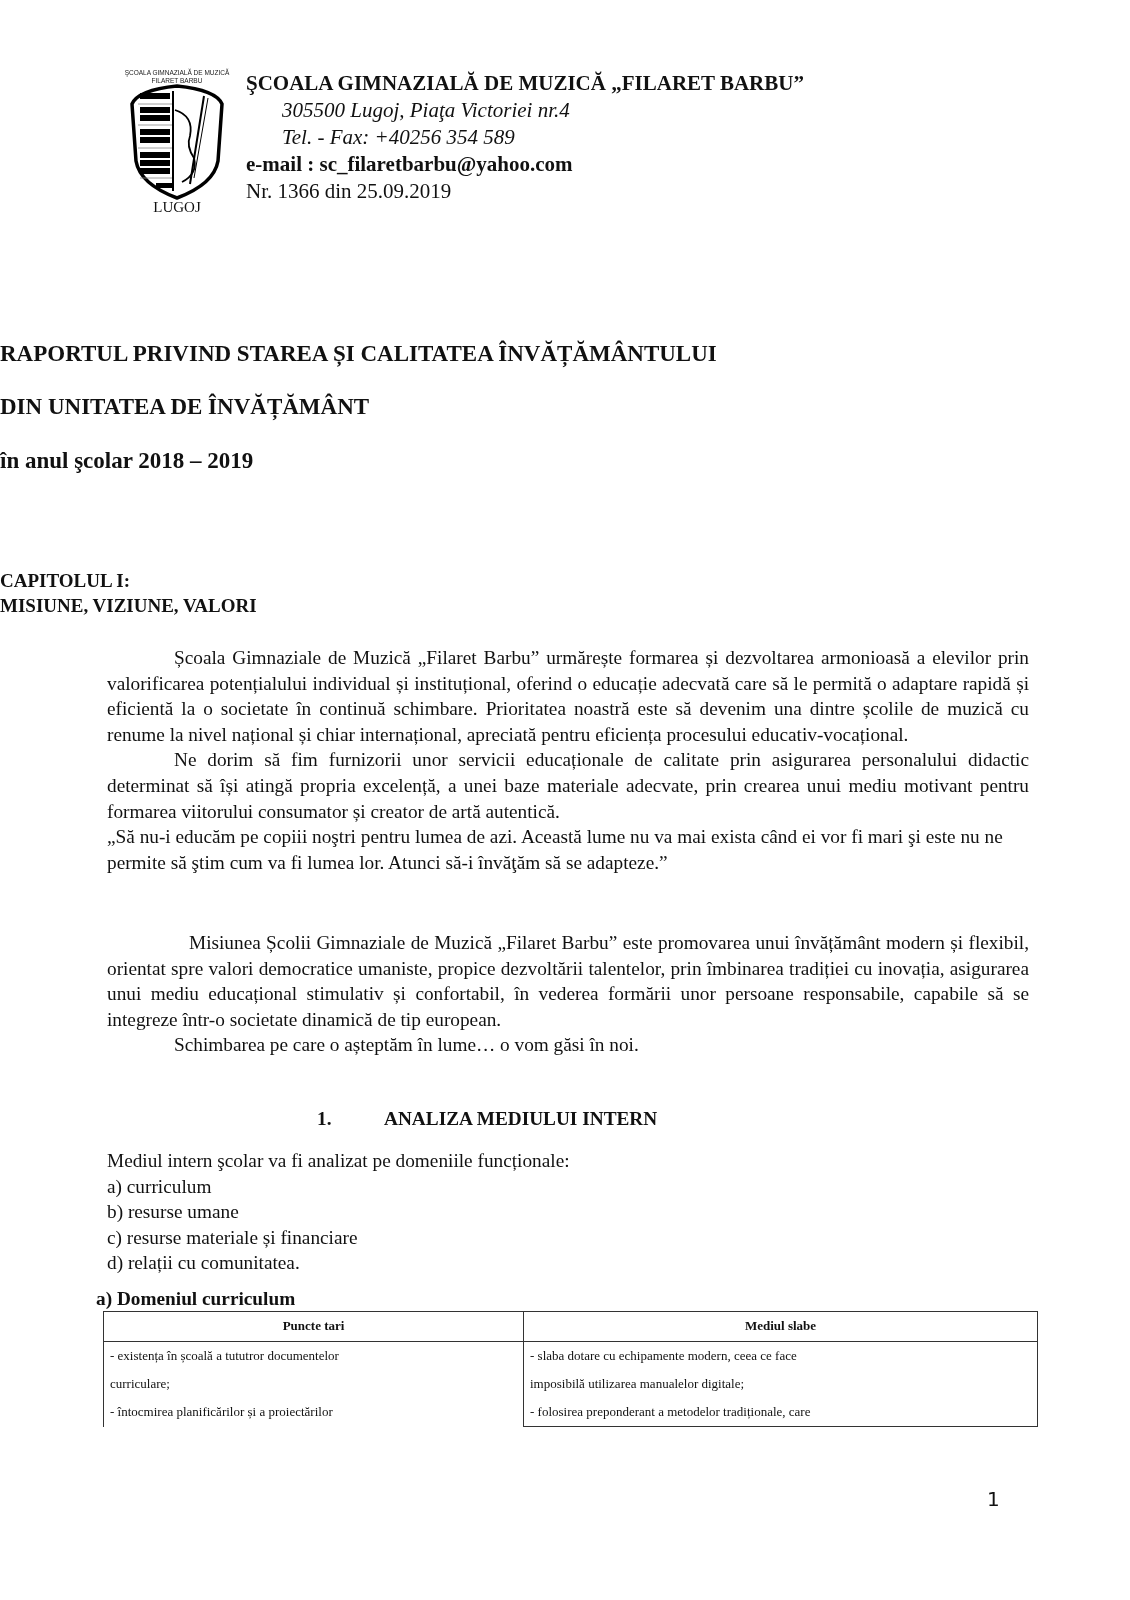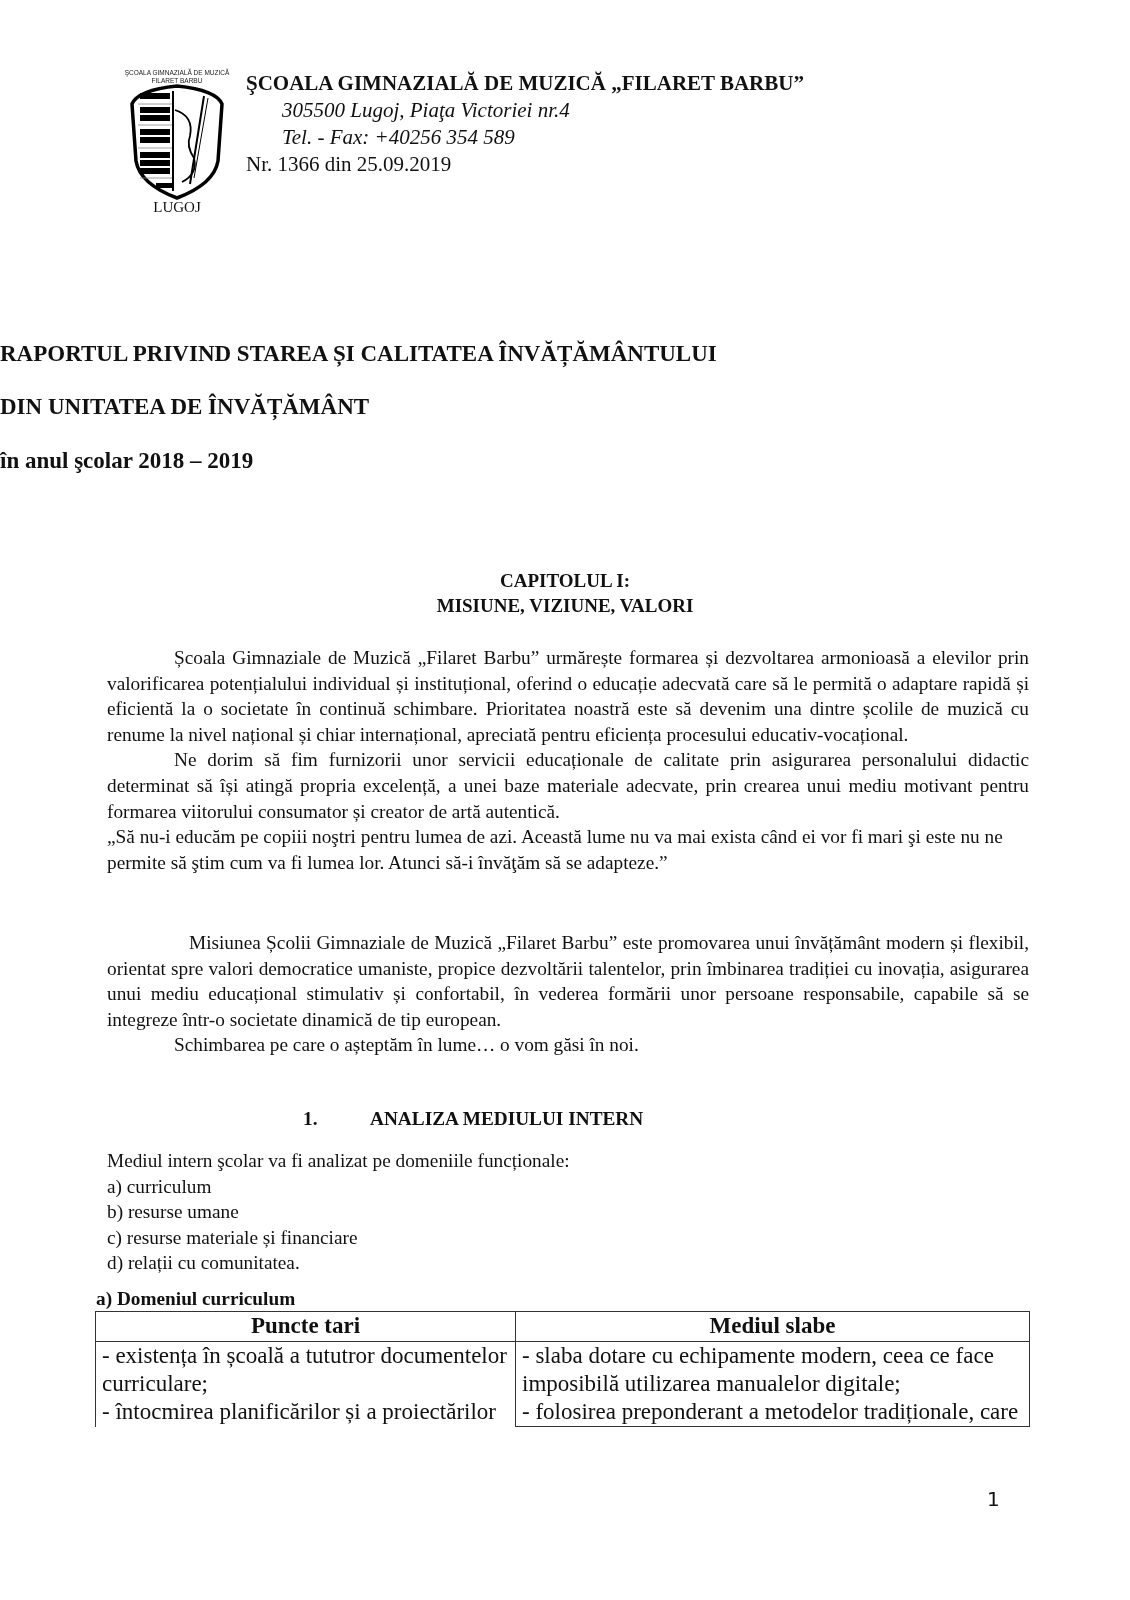--- a/index.html
+++ b/index.html
@@ -14,38 +14,38 @@
   .hdr .l2, .hdr .l3 { font-weight: normal; font-style: italic; margin-left: 36px; }
   .hdr .l4 { font-weight: bold; }
   .hdr .l5 { font-weight: normal; }
 
   
   .title { left: 0; width: 1130px; text-align: left; font-weight: bold; font-size: 23px; }
   .t1 { top: 341px; }
   .t2 { top: 394px; }
   .t3 { top: 448px; }
 
-  .chap { left: 0; width: 1130px; text-align: center; font-weight: bold; font-size: 19px; line-height: 25px; top: 568px; }
+  .chap { left: 0; width: 1130px; font-weight: bold; font-size: 19px; line-height: 25px; top: 568px; }
 
   
   .para { left: 107px; width: 922px; font-size: 19.3px; line-height: 25.6px; text-align: justify; }
   .indent { text-indent: 67px; }
   .p1 { top: 645px; }
   .p3 { top: 930px; }
   .p3 .first { text-indent: 82px; }
 
-  .sec { left: 303px; top: 1108px; font-weight: bold; font-size: 19.3px; }
+  .sec { left: 317px; top: 1108px; font-weight: bold; font-size: 19.3px; }
   .sec .num { display: inline-block; width: 67px; }
 
   .list { left: 107px; top: 1148px; font-size: 19.3px; line-height: 25.5px; }
 
   .dom { left: 96px; top: 1288px; font-weight: bold; font-size: 19.3px; }
 
-  table.grid { position: absolute; left: 95px; top: 1311px; width: 935px; border-collapse: collapse;
-               font-size: 23px; }
+  table.grid { position: absolute; left: 103px; top: 1311px; width: 935px; border-collapse: collapse;
+               font-size: 13px; }
   table.grid td, table.grid th { border: 1.5px solid #333; padding: 0 6px; vertical-align: top; }
   table.grid th { font-weight: bold; text-align: center; height: 29px; line-height: 28px; }
   table.grid td { line-height: 28px; }
   table.grid col.c1 { width: 420px; }
 
   .pnum { left: 987px; top: 1487px; font-family: "DejaVu Sans", sans-serif; font-size: 20px; }
 </style>
 </head>
 <body>
 
@@ -76,20 +76,21 @@
     <line x1="86" y1="30" x2="72" y2="118" stroke="#000" stroke-width="2"></line>
     <line x1="90" y1="32" x2="76" y2="112" stroke="#000" stroke-width="1"></line>
     <text x="59" y="146" font-size="15" text-anchor="middle" font-family="Liberation Serif, serif" fill="#111">LUGOJ</text>
   </svg>
 </div>
 
 <div class="abs hdr">
   <div class="l1">ŞCOALA GIMNAZIALĂ DE MUZICĂ „FILARET BARBU”</div>
   <div class="l2">305500 Lugoj, Piaţa Victoriei nr.4</div>
   <div class="l3">Tel. - Fax: +40256 354 589</div>
+  <div class="l4">e-mail : sc_filaretbarbu@yahoo.com</div>
   <div class="l5">Nr. 1366 din  25.09.2019</div>
 </div>
 
 <div class="abs title t1">RAPORTUL PRIVIND STAREA ȘI CALITATEA ÎNVĂȚĂMÂNTULUI</div>
 <div class="abs title t2">DIN UNITATEA DE ÎNVĂȚĂMÂNT</div>
 <div class="abs title t3">în anul şcolar 2018 – 2019</div>
 
 <div class="abs chap">
   <div>CAPITOLUL I:</div>
   <div>MISIUNE, VIZIUNE, VALORI</div>

